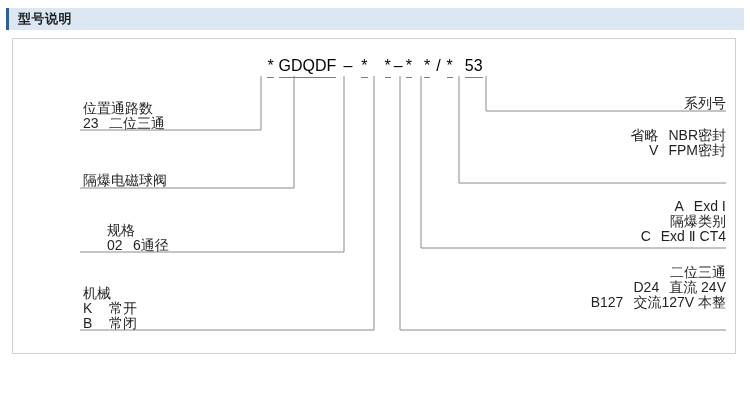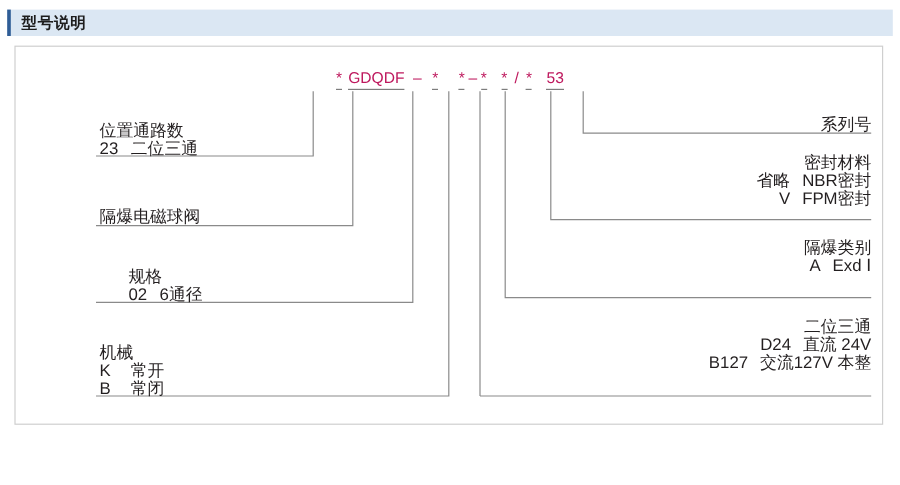--- a/index.html
+++ b/index.html
@@ -29,22 +29,22 @@
 
   
   .panel{
     position:absolute;left:12px;top:38px;width:724px;height:316px;
     border:1px solid #cfcfcf;background:#fff;box-sizing:border-box;
   }
 
   
   .model{
     position:absolute;top:57px;left:0;width:750px;
-    text-align:center;font-size:13px;letter-spacing:0;
-    white-space:nowrap;color:#be185d;
+    text-align:center;font-size:16px;letter-spacing:0;
+    white-space:nowrap;color:#000000;
   }
   .model span{display:inline-block;}
   .mt{ padding-bottom:2px; }          
   .mt.u{ border-bottom:1px solid #7d7d7d; }
   .gap{ display:inline-block; }
 
   
   svg.lines{position:absolute;left:0;top:0;width:750px;height:404px;}
   svg.lines path,svg.lines line{stroke:#8a8a8a;stroke-width:1;fill:none;}
 
@@ -111,28 +111,28 @@
     <span class="row">机械</span>
     <span class="row"><span class="code-l">K</span><span class="k">常开</span></span>
     <span class="row"><span class="code-l">B</span><span class="k">常闭</span></span>
   </div>
 
   <div class="blk R" style="right:24px;top:96px;">
     <span class="row">系列号</span>
   </div>
 
   <div class="blk R" style="right:24px;top:128px;">
-    <span class="row">密封材料</span>
     <span class="row"><span class="code-r">省略</span><span class="k">NBR密封</span></span>
     <span class="row"><span class="code-r">V</span><span class="k">FPM密封</span></span>
   </div>
 
   <div class="blk R" style="right:24px;top:199px;">
+    <span class="row"><span class="code-r">A</span><span class="k">Exd Ⅰ</span></span>
     <span class="row">隔爆类别</span>
-    <span class="row"><span class="code-r">A</span><span class="k">Exd Ⅰ</span></span>
+    <span class="row"><span class="code-r">C</span><span class="k">Exd Ⅱ CT4</span></span>
   </div>
 
   <div class="blk R" style="right:24px;top:265px;">
     <span class="row">二位三通</span>
     <span class="row"><span class="code-r">D24</span><span class="k">直流 24V</span></span>
     <span class="row"><span class="code-r">B127</span><span class="k">交流127V 本整</span></span>
   </div>
 
 </div>
 

